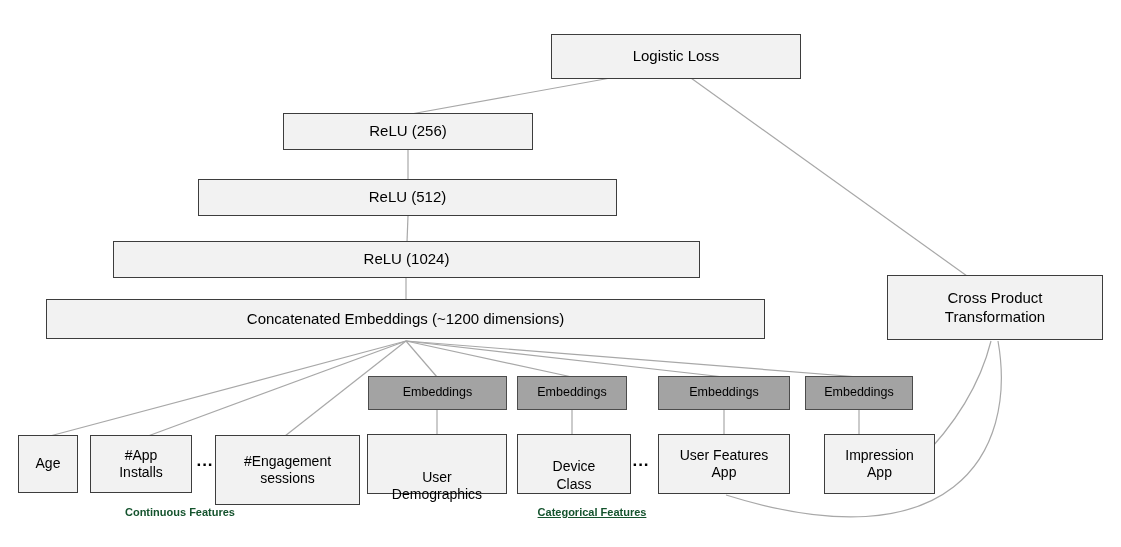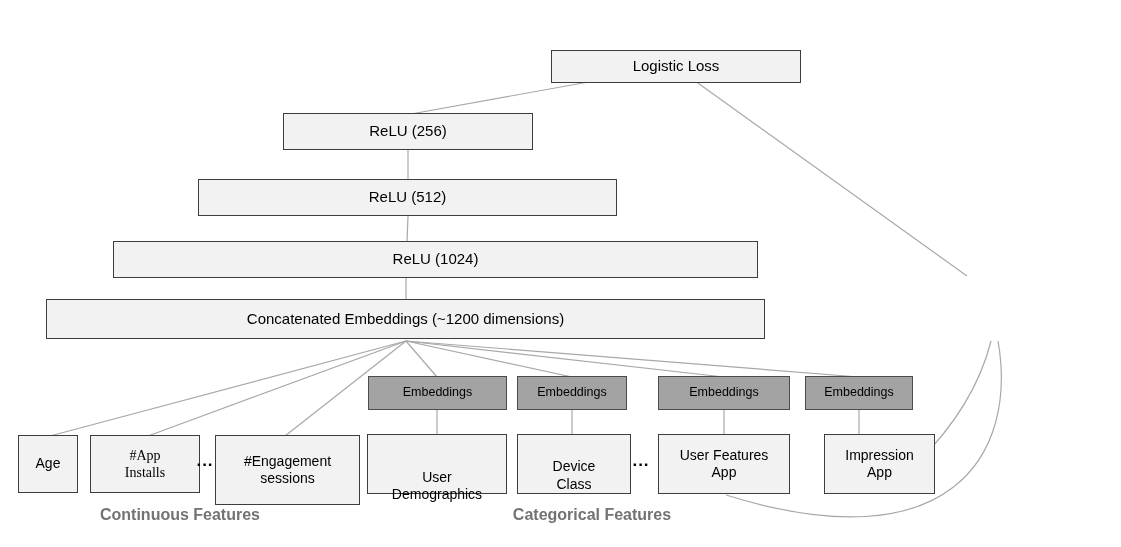--- a/index.html
+++ b/index.html
@@ -16,55 +16,55 @@
   .node{
     position:absolute;box-sizing:border-box;
     background:#f2f2f2;border:1px solid #3d3d3d;
     display:flex;align-items:center;justify-content:center;
     text-align:center;font-size:15px;line-height:1.25;color:#000;
   }
   .node span{display:inline-block;}
   .emb{background:#a3a3a3;border-color:#4c4c4c;font-size:12.5px;}
   .feat{font-size:14px;}
   
-  #n-logistic{left:551px;top:50px;width:250px;height:33px;}
+  #n-logistic{left:551px;top:34px;width:250px;height:45px;}
   #n-relu256{left:283px;top:113px;width:250px;height:37px;}
   #n-relu512{left:198px;top:179px;width:419px;height:37px;}
-  #n-relu1024{left:113px;top:241px;width:645px;height:37px;}
+  #n-relu1024{left:113px;top:241px;width:587px;height:37px;}
   #n-concat{left:46px;top:299px;width:719px;height:40px;}
   #n-cpt{left:887px;top:275px;width:216px;height:65px;}
   #n-cpt span{max-width:150px;}
   #n-emb1{left:368px;top:376px;width:139px;height:34px;}
   #n-emb2{left:517px;top:376px;width:110px;height:34px;}
   #n-emb3{left:658px;top:376px;width:132px;height:34px;}
   #n-emb4{left:805px;top:376px;width:108px;height:34px;}
   #n-age{left:18px;top:435px;width:60px;height:58px;}
-  #n-appinstalls{left:90px;top:435px;width:110px;height:58px;font-family:Liberation Serif, serif;}
+  #n-appinstalls{left:90px;top:435px;width:102px;height:58px;}
   #n-appinstalls span{max-width:60px;}
   #n-engagement{left:215px;top:435px;width:145px;height:70px;}
   #n-engagement span{max-width:125px;}
   #n-userdemo{left:367px;top:434px;width:140px;height:60px;}
   #n-userdemo span{max-width:112px;margin-top:44px;}
   #n-deviceclass{left:517px;top:434px;width:114px;height:60px;align-items:flex-end;}
   #n-deviceclass span{max-width:70px;}
   #n-userinstalled{left:658px;top:434px;width:132px;height:60px;}
   #n-userinstalled span{max-width:100px;}
   #n-impression{left:804px;top:434px;width:111px;height:60px;margin-left:20px;}
   #n-impression span{max-width:82px;}
   .dots{
     position:absolute;font-weight:700;font-size:17px;letter-spacing:1px;
     color:#000;text-align:center;
   }
   #dots1{left:192px;top:451px;width:26px;}
   #dots2{left:628px;top:451px;width:26px;}
   .glabel{
-    position:absolute;font-weight:700;font-size:16px;color:#737373;text-align:center;
+    position:absolute;font-weight:700;font-size:11px;color:#14532d;text-align:center;
   }
   #lbl-cont{left:84px;top:506px;width:192px;}
-  #lbl-cat{left:492px;top:506px;width:200px;}
+  #lbl-cat{left:492px;top:506px;width:200px;text-decoration:underline;}
 </style>
 </head>
 <body>
 
 <div class="canvas">
 
   <svg class="wires" width="1121" height="547">
 
     <line x1="666" y1="68" x2="411" y2="114"></line>
     <line x1="677" y1="68" x2="967" y2="276"></line>
@@ -98,20 +98,23 @@
   </div>
   <div class="node" id="n-relu512">
     <span>ReLU (512)</span>
   </div>
   <div class="node" id="n-relu1024">
     <span>ReLU (1024)</span>
   </div>
   <div class="node" id="n-concat">
     <span>Concatenated Embeddings (~1200 dimensions)</span>
   </div>
+  <div class="node" id="n-cpt">
+    <span>Cross Product Transformation</span>
+  </div>
 
   <div class="node emb" id="n-emb1">
     <span>Embeddings</span>
   </div>
   <div class="node emb" id="n-emb2">
     <span>Embeddings</span>
   </div>
   <div class="node emb" id="n-emb3">
     <span>Embeddings</span>
   </div>

